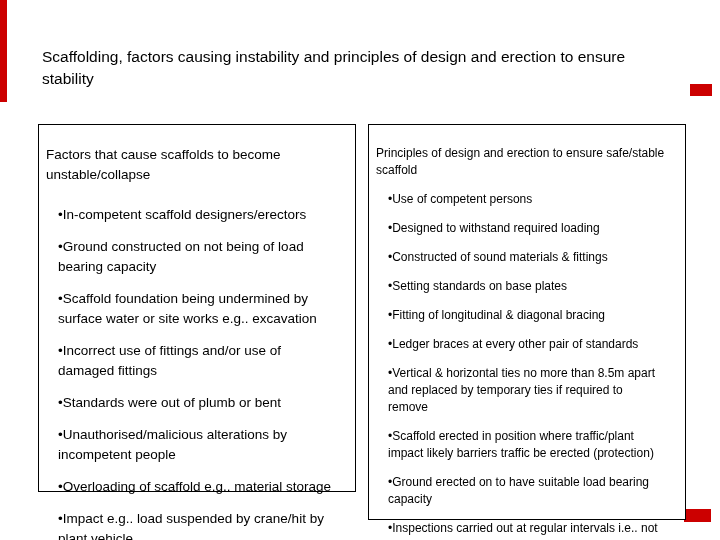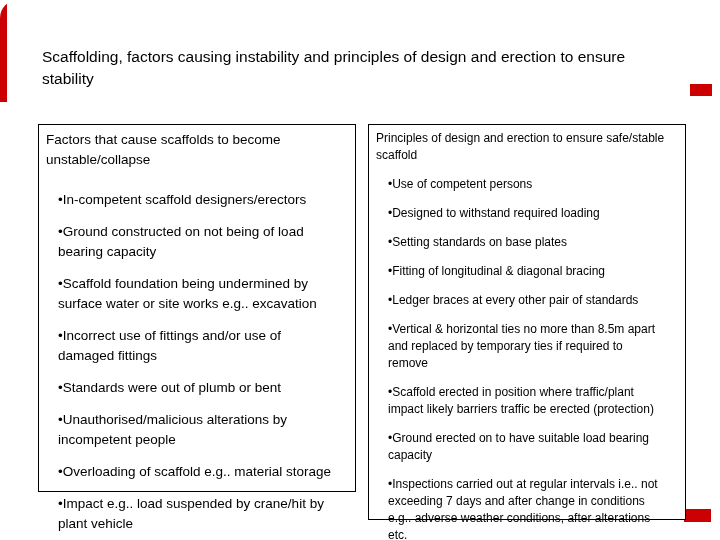--- a/index.html
+++ b/index.html
@@ -8,21 +8,20 @@
     background: #ffffff;
     font-family: "Liberation Sans", sans-serif;
   }
   .slide {
     position: relative;
     width: 720px;
     height: 540px;
     background: #ffffff;
     overflow: hidden;
     color: #000000;
-    border-radius: 18px;
   }
   .accent {
     position: absolute;
     background: var(--accent-red, #cc0000);
   }
   .accent-left-bar   { left: 0;   top: 0;   width: 7px;  height: 102px; }
   .accent-top-right  { left: 690px; top: 84px;  width: 22px; height: 12px; }
   .accent-bottom-right { left: 684px; top: 509px; width: 27px; height: 13px; }
 
   .slide-title {
@@ -35,21 +34,21 @@
     font-weight: 400;
     line-height: 1.45;
     color: #000000;
   }
 
   .box {
     position: absolute;
     border: 1px solid #000000;
     box-sizing: border-box;
     background: #ffffff;
-    padding: 5px 8px 5px 7px;
+    padding: 20px 8px 5px 7px;
   }
   .box-left {
     left: 38px;
     top: 124px;
     width: 318px;
     height: 368px;
     font-size: 13.5px;
     line-height: 20px;
   }
   .box-right {
@@ -93,20 +92,21 @@
       <div class="bullet">•Overloading of scaffold e.g.. material storage</div>
       <div class="bullet">•Impact e.g.. load suspended by crane/hit by plant vehicle</div>
     </div>
   </div>
 
   <div class="box box-right">
     <div class="box-header">Principles of design and erection to ensure safe/stable scaffold</div>
     <div class="box-body">
       <div class="bullet">•Use of competent persons</div>
       <div class="bullet">•Designed to withstand required loading</div>
+      <div class="bullet">•Constructed of sound materials &amp; fittings</div>
       <div class="bullet">•Setting standards on base plates</div>
       <div class="bullet">•Fitting of longitudinal &amp; diagonal bracing</div>
       <div class="bullet">•Ledger braces at every other pair of standards</div>
       <div class="bullet">•Vertical &amp; horizontal ties no more than 8.5m apart and replaced by temporary ties if required to remove</div>
       <div class="bullet">•Scaffold erected in position where traffic/plant impact likely barriers traffic be erected (protection)</div>
       <div class="bullet">•Ground erected on to have suitable load bearing capacity</div>
       <div class="bullet">•Inspections carried out at regular intervals i.e.. not exceeding 7 days and after change in conditions e.g.. adverse weather conditions, after alterations etc.</div>
       <div class="bullet">•Do not load beyond design capacity</div>
     </div>
   </div>

